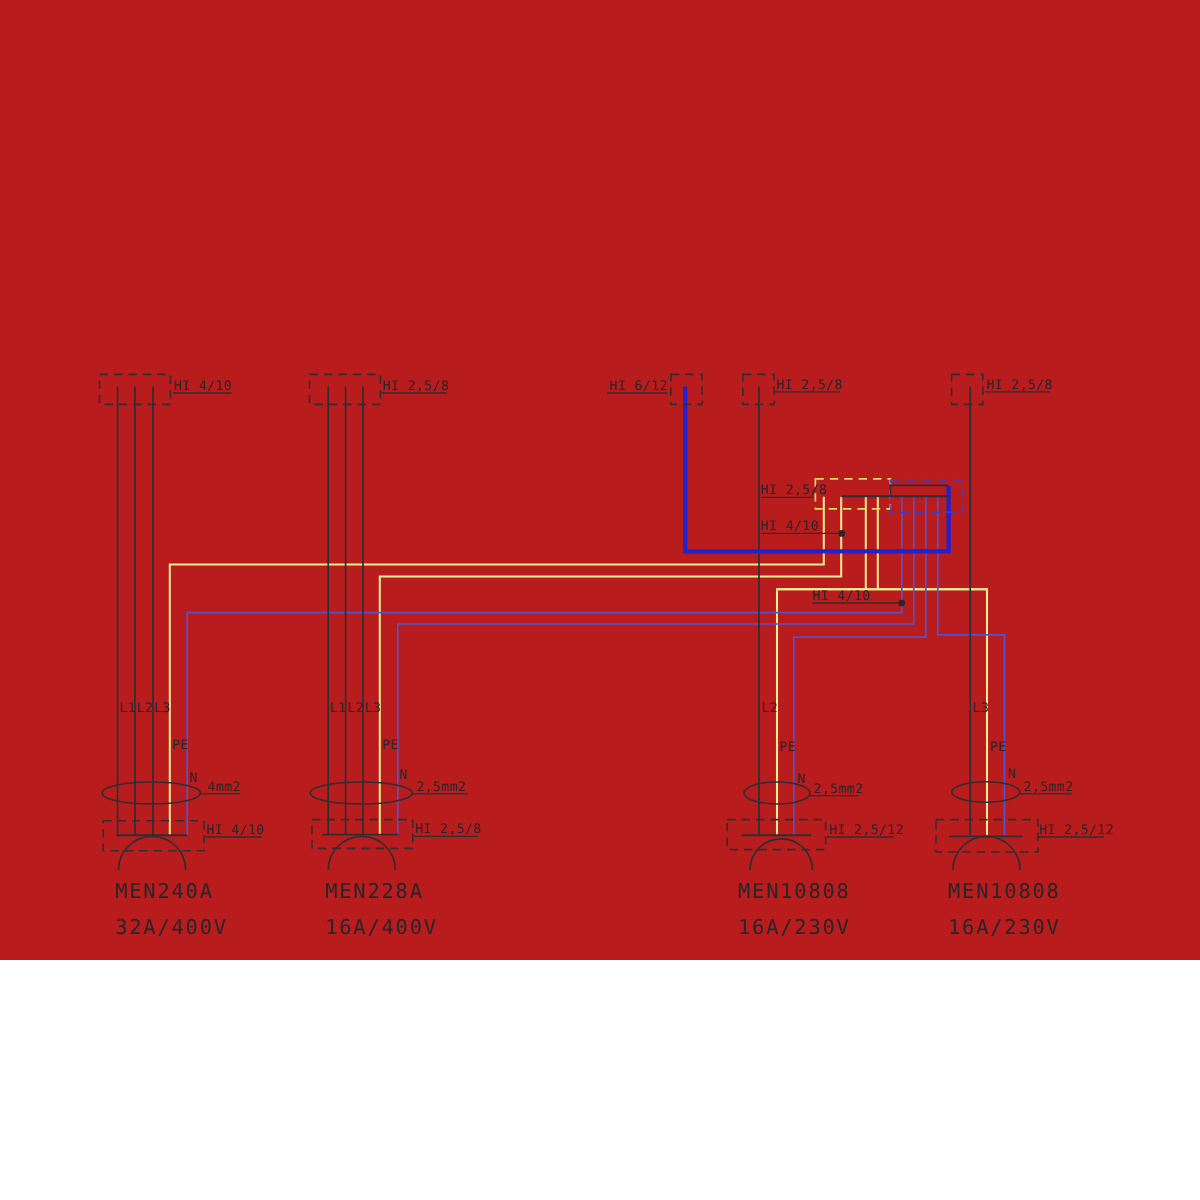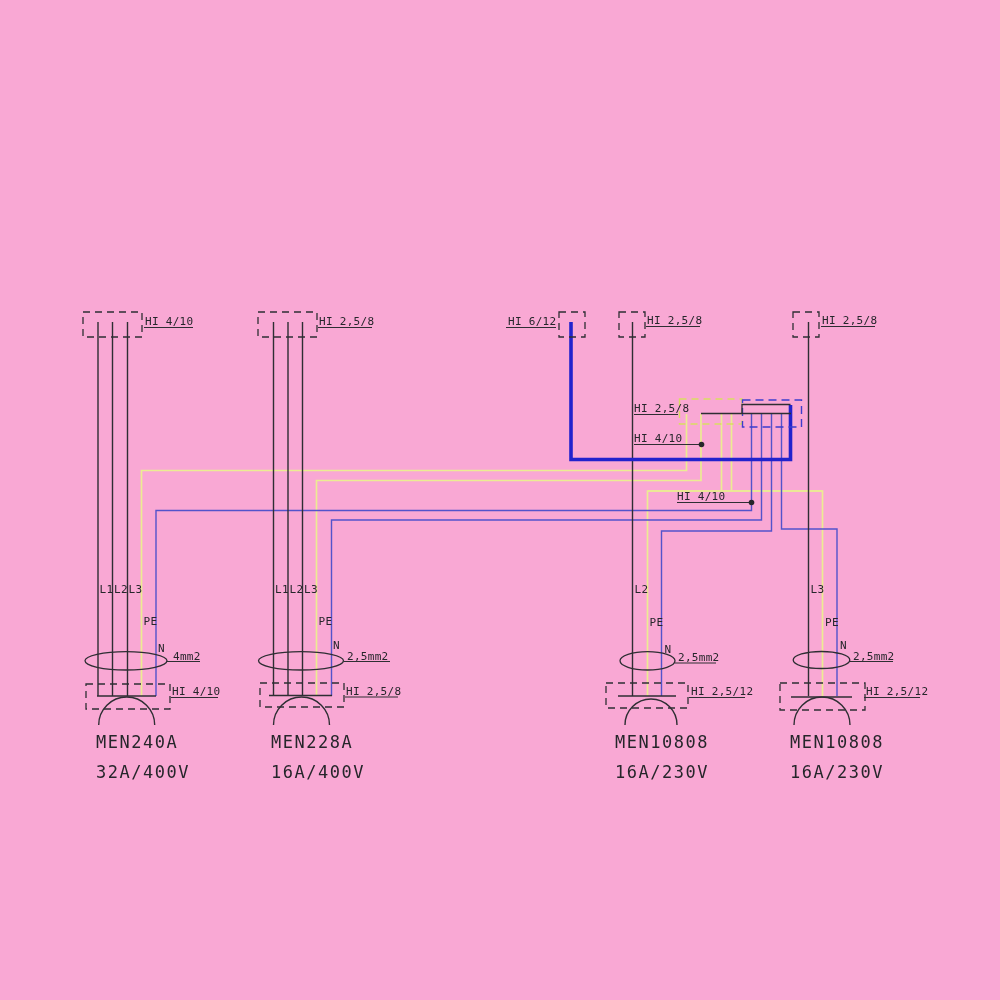--- a/index.html
+++ b/index.html
@@ -1,16 +1,16 @@
 <!DOCTYPE html>
 <html><head>
 <meta charset="utf-8">
 <style>
   html,body{margin:0;padding:0;background:#ffffff;}
-  .stage{width:1000px;height:1000px;position:relative;background:#f9a8d4;overflow:hidden;}
+  .stage{width:1000px;height:800px;position:relative;background:#b91c1c;overflow:hidden;}
   svg{display:block;}
   text{font-family:"DejaVu Sans Mono","Liberation Mono",monospace;fill:#26262b;}
   .lbl{font-size:11px;letter-spacing:0.3px;}
   .dev{font-size:17px;letter-spacing:1.5px;}
 </style>
 </head>
 <body>
 
 <div class="stage">
 <svg width="1000" height="1000" viewBox="0 0 1000 1000">

